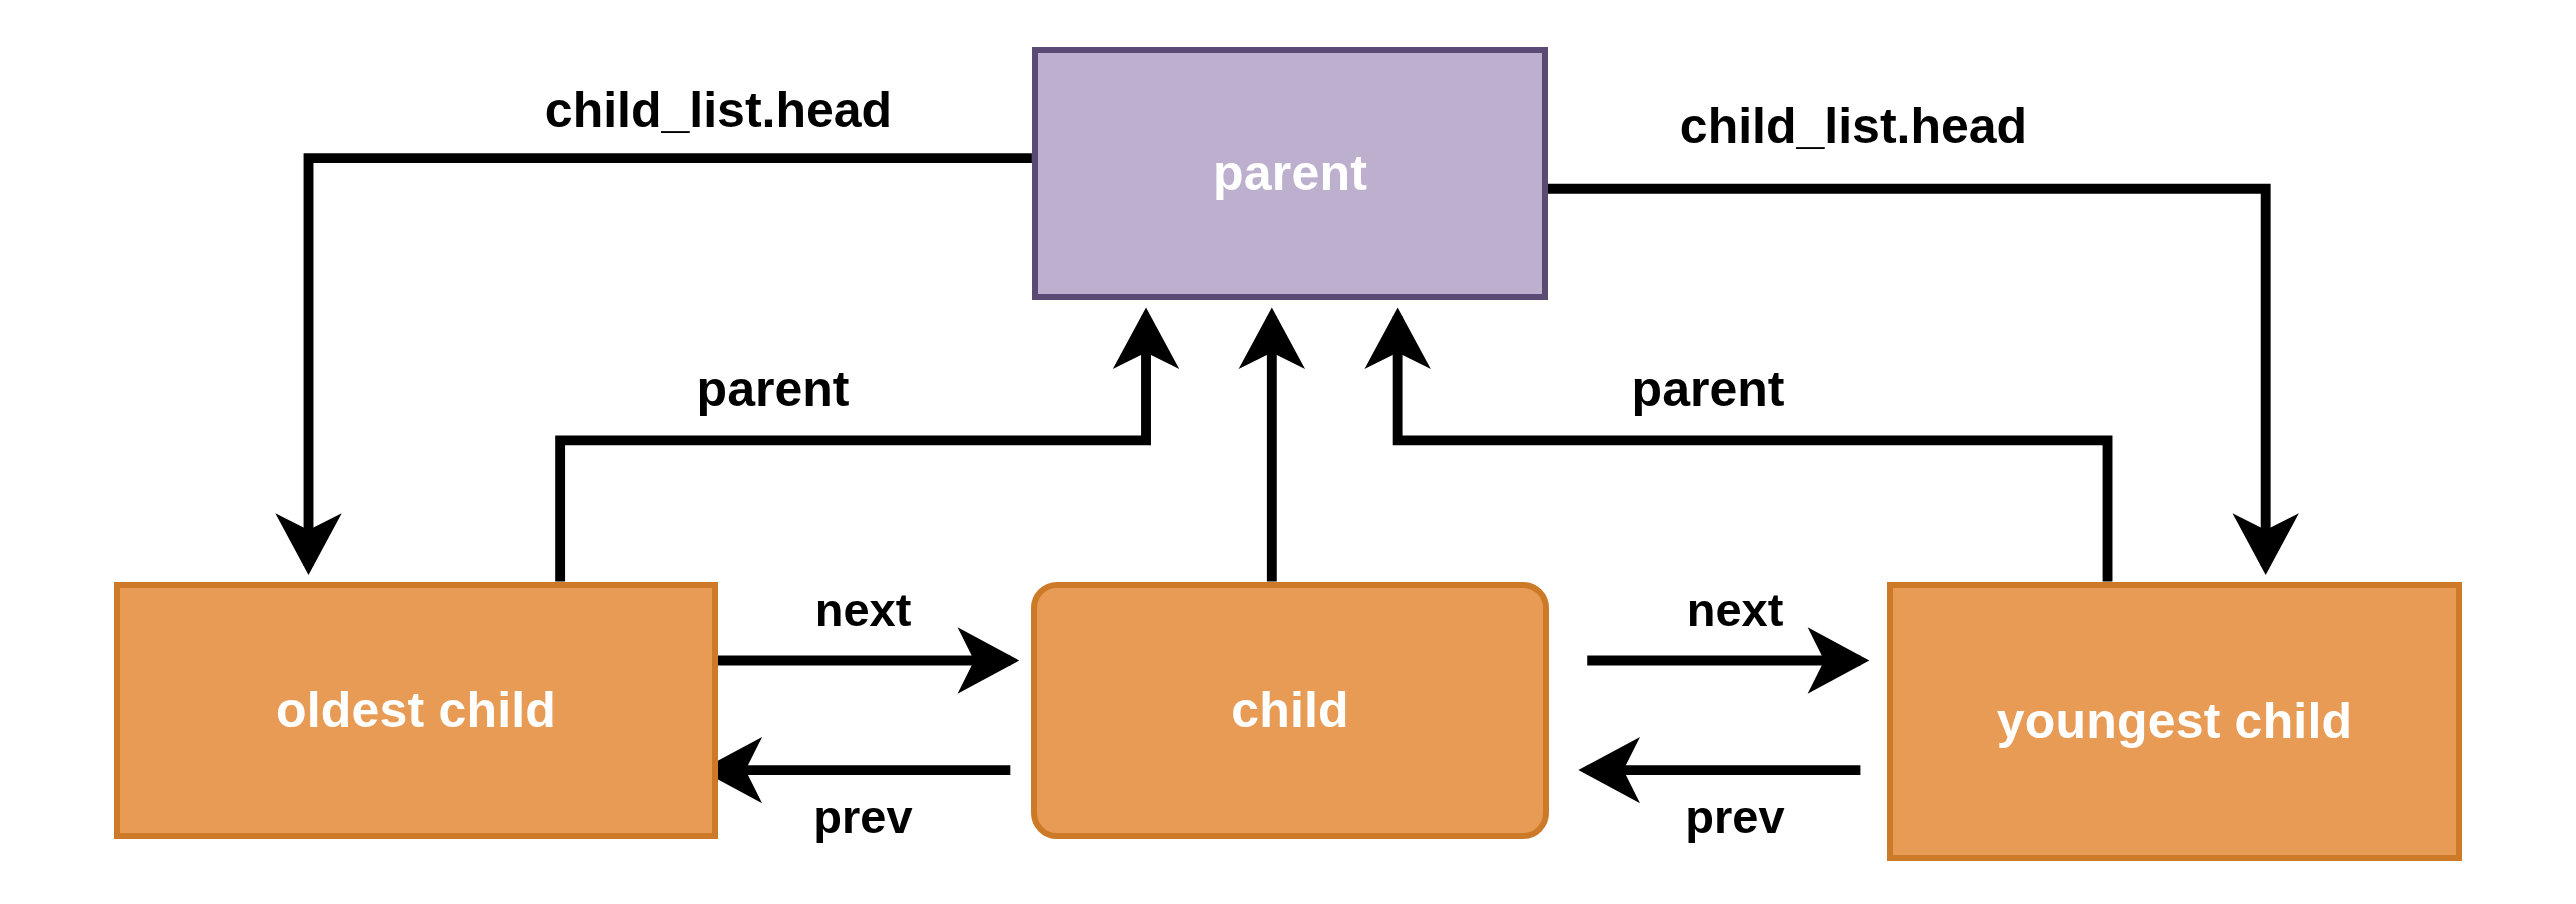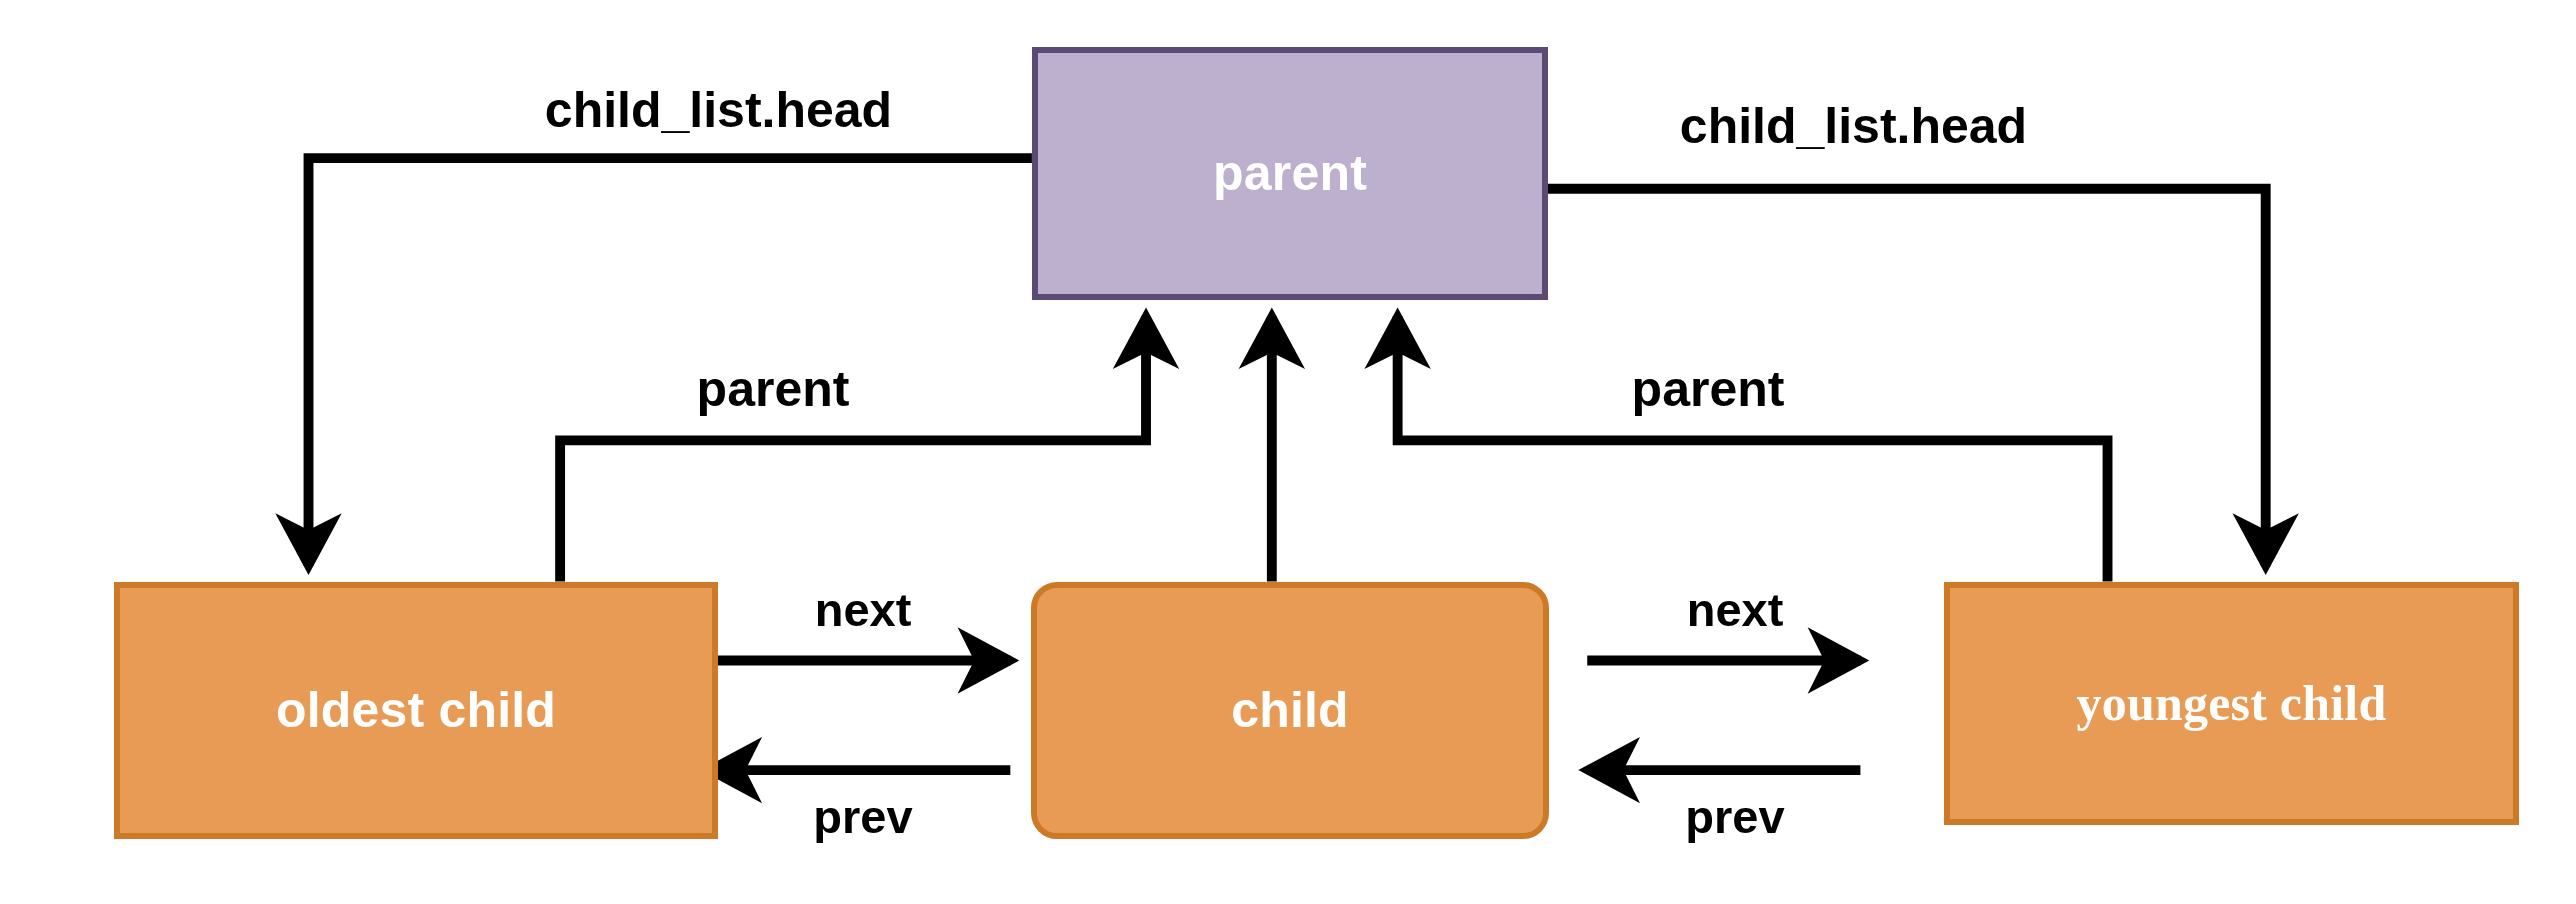--- a/index.html
+++ b/index.html
@@ -95,21 +95,21 @@
   </div>
 
   <div class="node-box node-child" style="left:73px; top:582px; width:604px; height:257px; font-size:50px;margin-left:41px;">
     <span>oldest child</span>
   </div>
 
   <div class="node-box node-child" style="left:1031px; top:582px; width:518px; height:257px; font-size:50px;border-radius:26px;">
     <span>child</span>
   </div>
 
-  <div class="node-box node-child" style="left:1944px; top:582px; width:575px; height:243px; font-size:50px;font-family:Liberation Serif, serif;">
+  <div class="node-box node-child" style="left:1887px; top:582px; width:575px; height:279px; font-size:50px;">
     <span>youngest child</span>
   </div>
 
   <div class="edge-label" style="left:440px; top:81px; width:557px; font-size:50px;">child_list.head</div>
 
   <div class="edge-label" style="left:1575px; top:97px; width:557px; font-size:50px;">child_list.head</div>
 
   <div class="edge-label" style="left:593px; top:360px; width:360px; font-size:50px;">parent</div>
 
   <div class="edge-label" style="left:1528px; top:360px; width:360px; font-size:50px;">parent</div>

